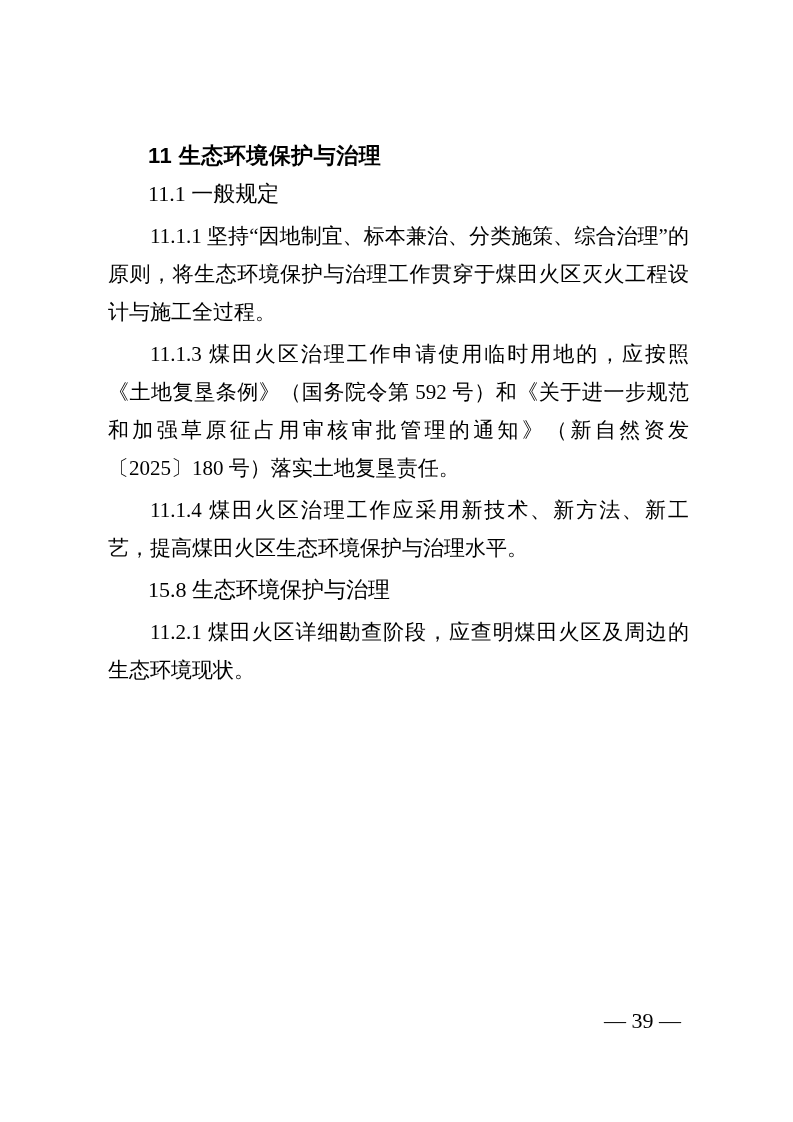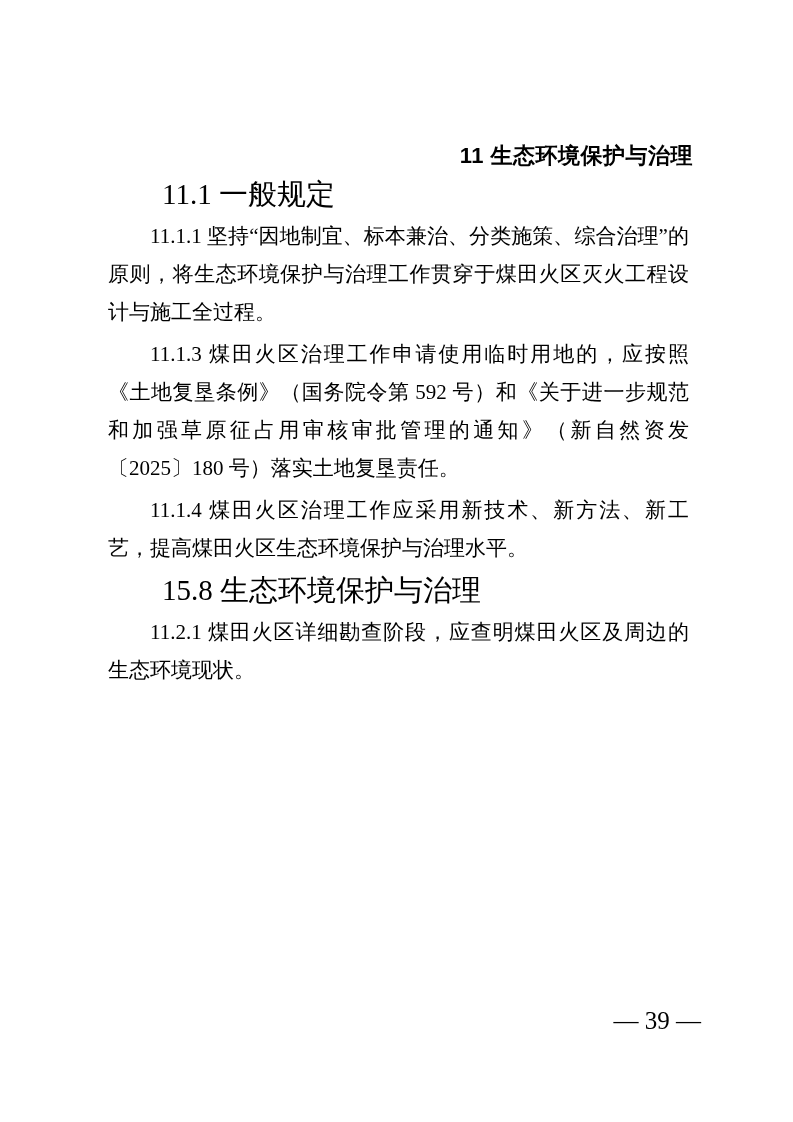--- a/index.html
+++ b/index.html
@@ -23,42 +23,41 @@
     width: 589px;
   }
   .chapter-heading {
     margin: 0;
     font-family: "Liberation Sans", sans-serif;
     font-weight: 700;
     font-size: 22px;
     line-height: 38px;
     text-indent: 2em;
     letter-spacing: 0.5px;
-    text-align: right;
   }
   .section-heading {
     margin: 0;
     font-weight: 500;
-    font-size: 29px;
+    font-size: 22px;
     line-height: 38px;
     text-indent: 2em;
   }
   .para {
     margin: 4px;
     font-size: 21px;
     line-height: 38px;
     text-indent: 2em;
     text-align: justify;
     text-justify: inter-character;
   }
   .footer {
     position: absolute;
     top: 1008px;
-    right: 92px;
-    font-size: 25px;
+    right: 112px;
+    font-size: 22px;
     line-height: 26px;
     font-family: "Liberation Serif", serif;
   }
 </style>
 </head>
 <body>
 
 <div class="page">
   <div class="content">
 

